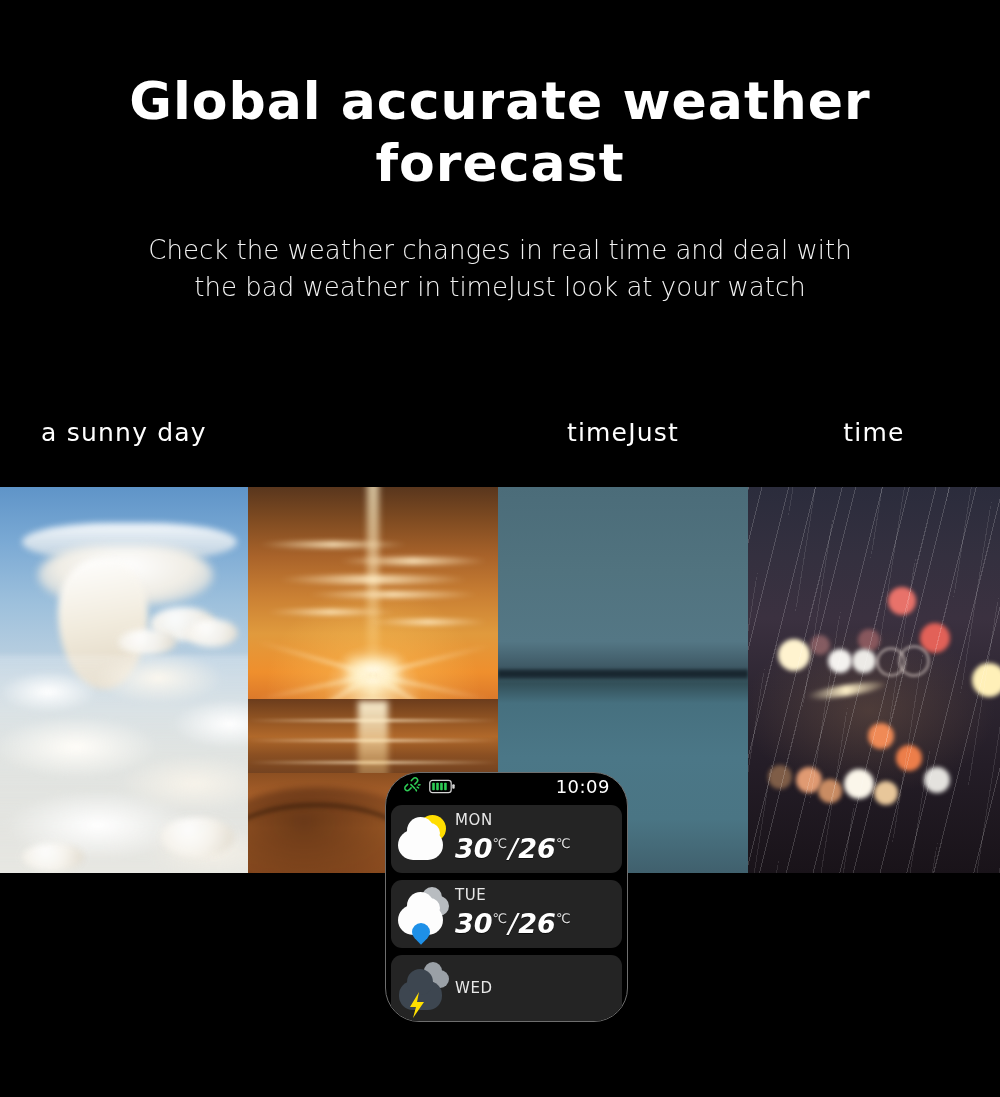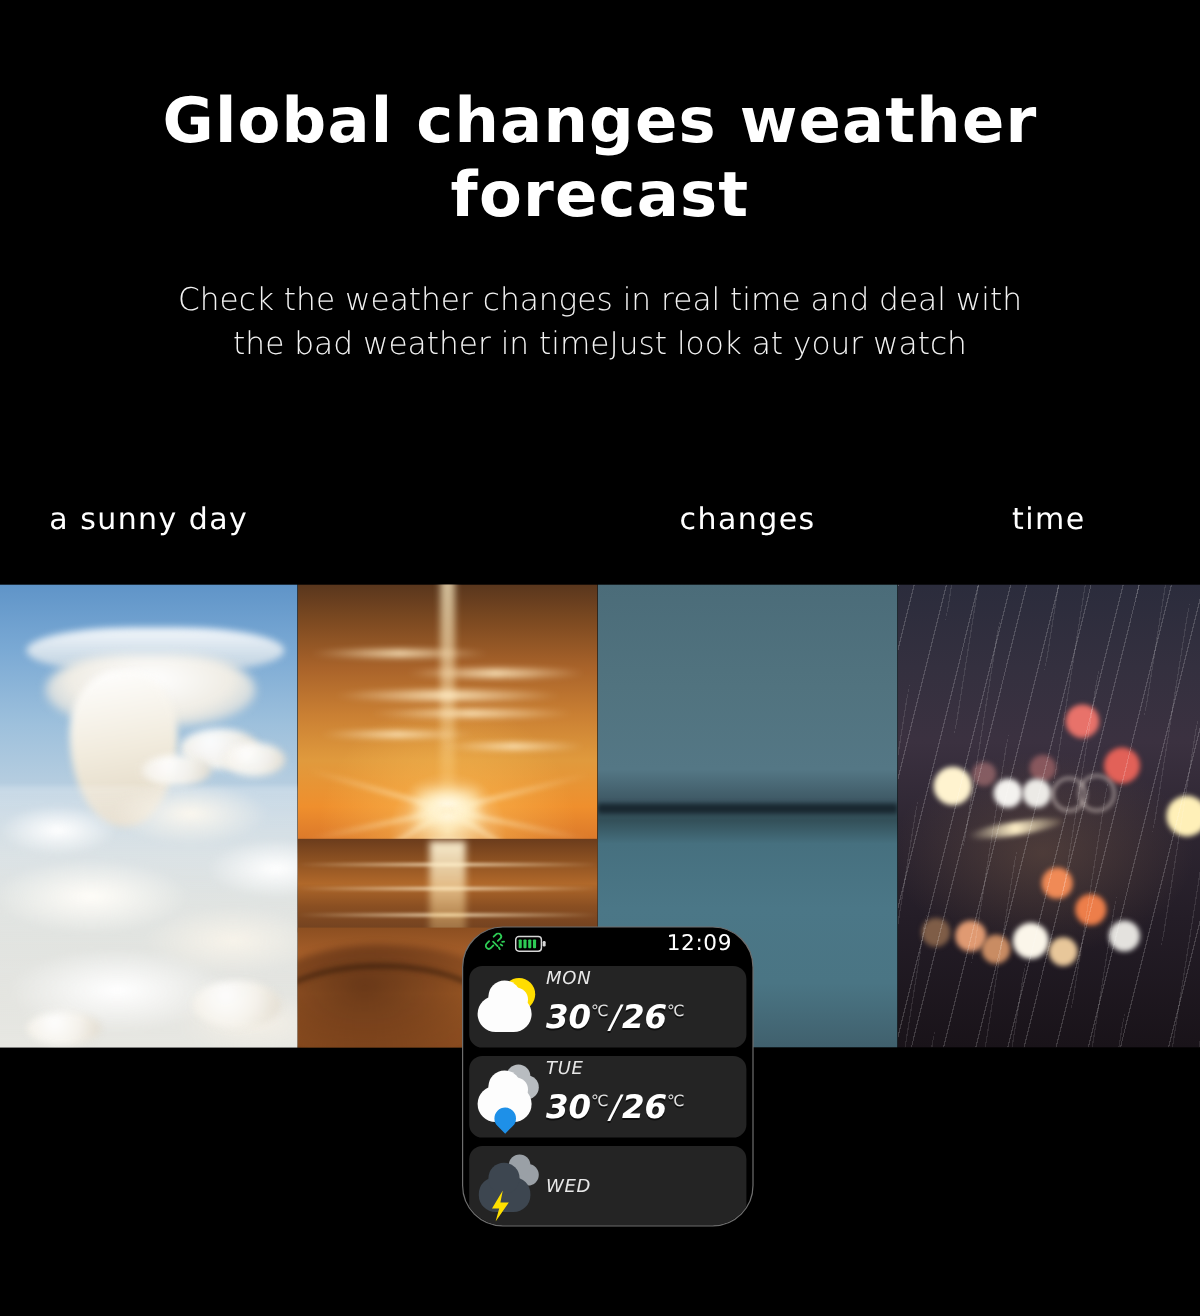--- a/index.html
+++ b/index.html
@@ -369,32 +369,31 @@
     position: relative;
     margin-left: 2px;
   }
   .wrow-text {
     flex: 1 1 auto;
     position: relative;
     top: -1px;
   }
   .wday {
     font-size: 15px;
-    font-style: italic;
     font-weight: 500;
     color: #e8e8e8;
     letter-spacing: .6px;
     line-height: 17px;
   }
   .wtemp {
     font-size: 27px;
     font-style: italic;
     font-weight: 700;
     color: #ffffff;
-    line-height: 40px;
+    line-height: 30px;
     letter-spacing: 0px;
     white-space: nowrap;
     text-shadow: 0 1px 0 rgba(0,0,0,.6);
   }
   .unit {
     font-size: 13px;
     font-weight: 400;
     font-style: normal;
     color: #e2e2e2;
     vertical-align: super;
@@ -493,28 +492,28 @@
   }
   .ic-bolt {
     position: absolute;
     left: 16px; bottom: 2px;
     width: 16px; height: 26px;
   }
 </style>
 </head>
 <body>
 
-<div class="hero-title">Global changes weather
+<div class="hero-title">Global accurate weather
 forecast</div>
 <div class="hero-sub">Check the weather changes in real time and deal with
 the bad weather in timeJust look at your watch</div>
 
 <div class="labels-row">
   <div class="wx-label l0">a sunny day</div>
-  <div class="wx-label l2">changes</div>
+  <div class="wx-label l2">timeJust</div>
   <div class="wx-label l3">time</div>
 </div>
 
 <div class="photo-strip">
 
   <div class="photo p0">
     <div class="sky-sunny"></div>
     <div class="anvil"></div>
     <div class="anvil2"></div>
     <div class="tower"></div>
@@ -602,21 +601,21 @@
         <svg width="26" height="15" viewBox="0 0 34 18" fill="none">
           <rect x="1" y="1" width="28" height="16" rx="3.5" stroke="#d6d6d6" stroke-width="1.6"></rect>
           <rect x="30.4" y="6" width="3.2" height="6" rx="1.3" fill="#d6d6d6"></rect>
           <rect x="4.2" y="4.2" width="3.4" height="9.6" rx="1" fill="#2ecc55"></rect>
           <rect x="9.4" y="4.2" width="3.4" height="9.6" rx="1" fill="#2ecc55"></rect>
           <rect x="14.6" y="4.2" width="3.4" height="9.6" rx="1" fill="#2ecc55"></rect>
           <rect x="19.8" y="4.2" width="3.4" height="9.6" rx="1" fill="#2ecc55"></rect>
         </svg>
       </span>
     </div>
-    <div class="status-time">12:09</div>
+    <div class="status-time">10:09</div>
   </div>
 
   <div class="rows">
 
     <div class="wrow">
       <div class="wrow-icon">
         <div class="ic-sun"></div>
         <div class="ic-cloud-white"></div>
       </div>
       <div class="wrow-text">

